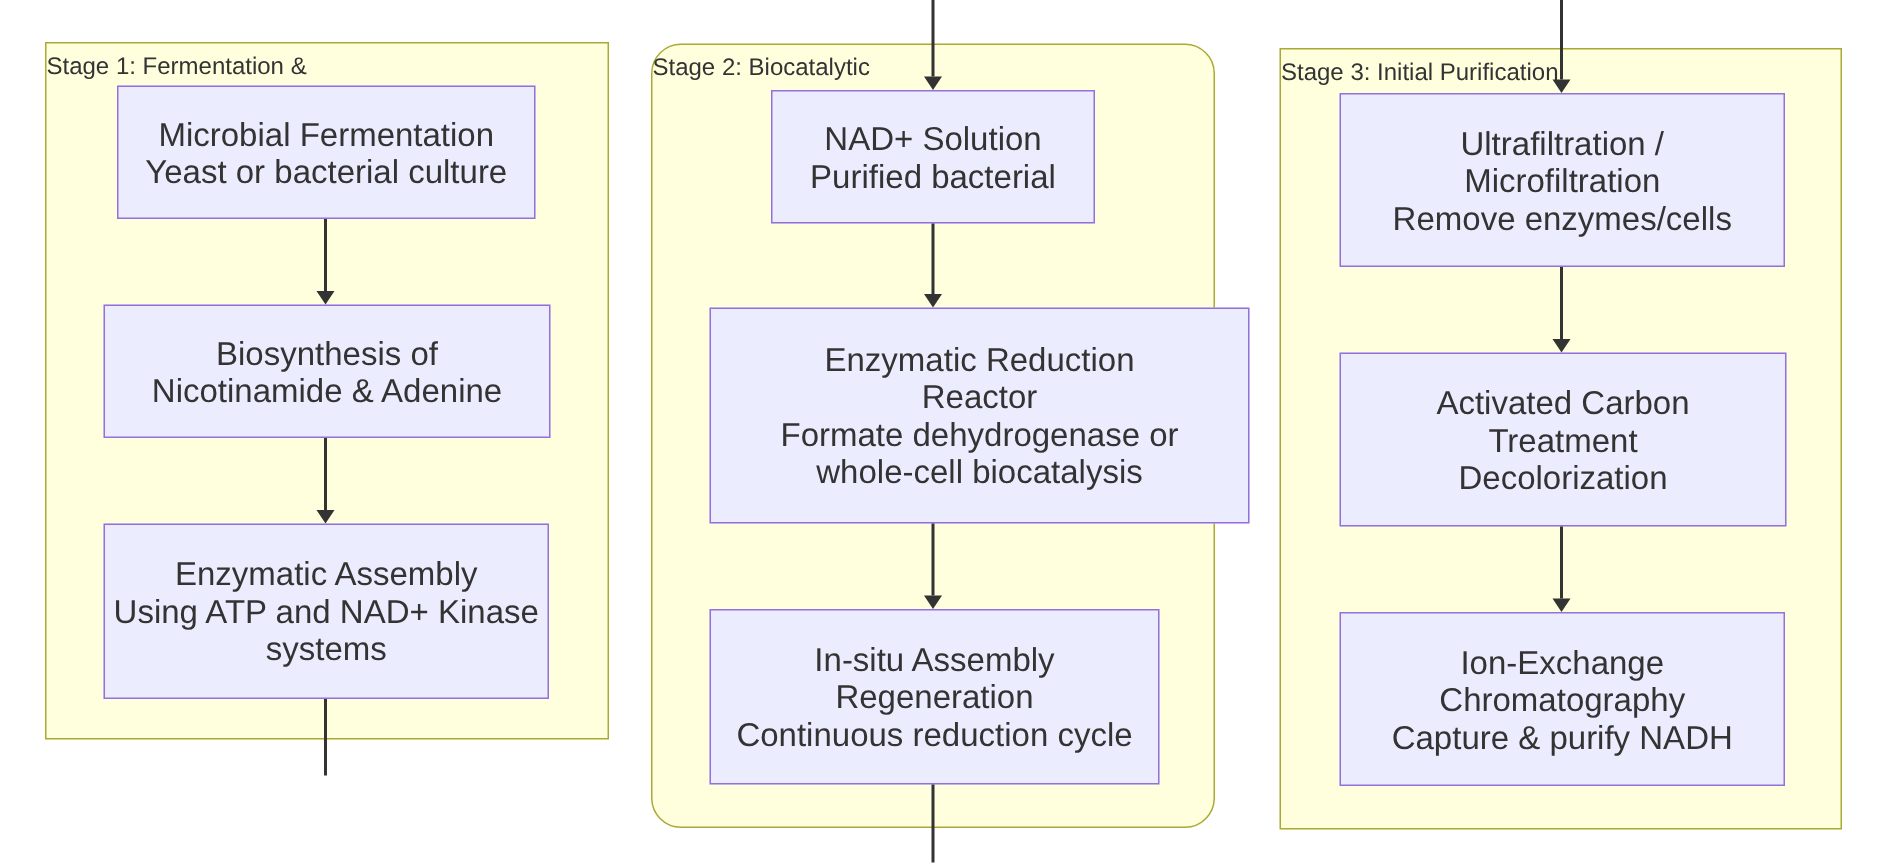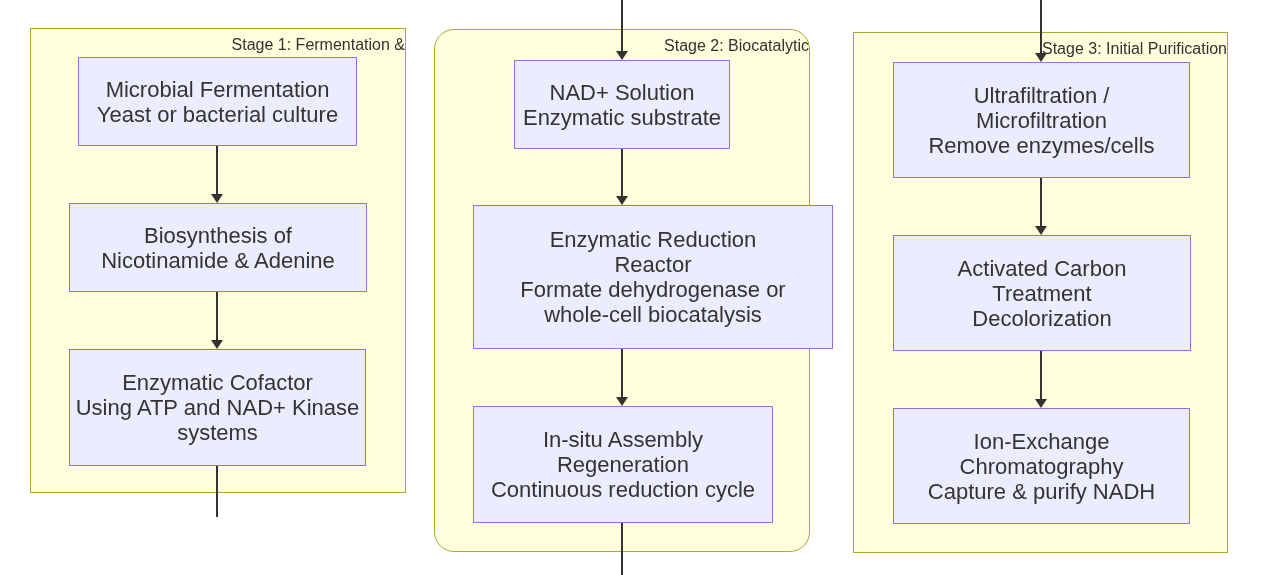--- a/index.html
+++ b/index.html
@@ -14,21 +14,21 @@
   body{
     width:1266px;height:575px;position:relative;background:#ffffff;
     font-family:"Liberation Sans",sans-serif;overflow:hidden;
   }
   .cluster{
     position:absolute;box-sizing:border-box;z-index:1;
     background:var(--cluster-fill);
     border:1px solid var(--cluster-border);
   }
   .cluster-title{
-    display:block;text-align:right;padding-top:6px;
+    display:block;text-align:left;padding-top:6px;
     font-size:16px;line-height:20px;color:var(--text);
     white-space:nowrap;
   }
   .node{
     position:absolute;box-sizing:border-box;z-index:2;
     background:var(--node-fill);
     border:1px solid var(--node-border);
     display:flex;flex-direction:column;align-items:center;justify-content:center;
     font-size:22px;line-height:25px;color:var(--text);text-align:center;
   }
@@ -54,40 +54,40 @@
   <span>Microbial Fermentation</span>
   <span>Yeast or bacterial culture</span>
 </div>
 
 <div class="node" style="left:69px;top:203px;width:298px;height:89px;">
   <span>Biosynthesis of</span>
   <span>Nicotinamide &amp; Adenine</span>
 </div>
 
 <div class="node" style="left:69px;top:349px;width:297px;height:117px;">
-  <span>Enzymatic Cofactor</span>
+  <span>Enzymatic Assembly</span>
   <span>Using ATP and NAD+ Kinase</span>
   <span>systems</span>
 </div>
 
 <div class="edge-line" style="left:216px;top:146px;height:48px;"></div>
 <div class="arrow-head" style="left:211px;top:194px;"></div>
 
 <div class="edge-line" style="left:216px;top:292px;height:48px;"></div>
 <div class="arrow-head" style="left:211px;top:340px;"></div>
 
 <div class="edge-line" style="left:216px;top:466px;height:51px;"></div>
 
 <div class="cluster" style="left:434px;top:29px;width:376px;height:523px;border-radius:20px;">
   <span class="cluster-title">Stage 2: Biocatalytic</span>
 </div>
 
 <div class="node" style="left:514px;top:60px;width:216px;height:89px;">
   <span>NAD+ Solution</span>
-  <span>Enzymatic substrate</span>
+  <span>Purified bacterial</span>
 </div>
 
 <div class="node" style="left:473px;top:205px;width:360px;height:144px;">
   <span>Enzymatic Reduction</span>
   <span>Reactor</span>
   <span>Formate dehydrogenase or</span>
   <span>whole-cell biocatalysis</span>
 </div>
 
 <div class="node" style="left:473px;top:406px;width:300px;height:117px;">

